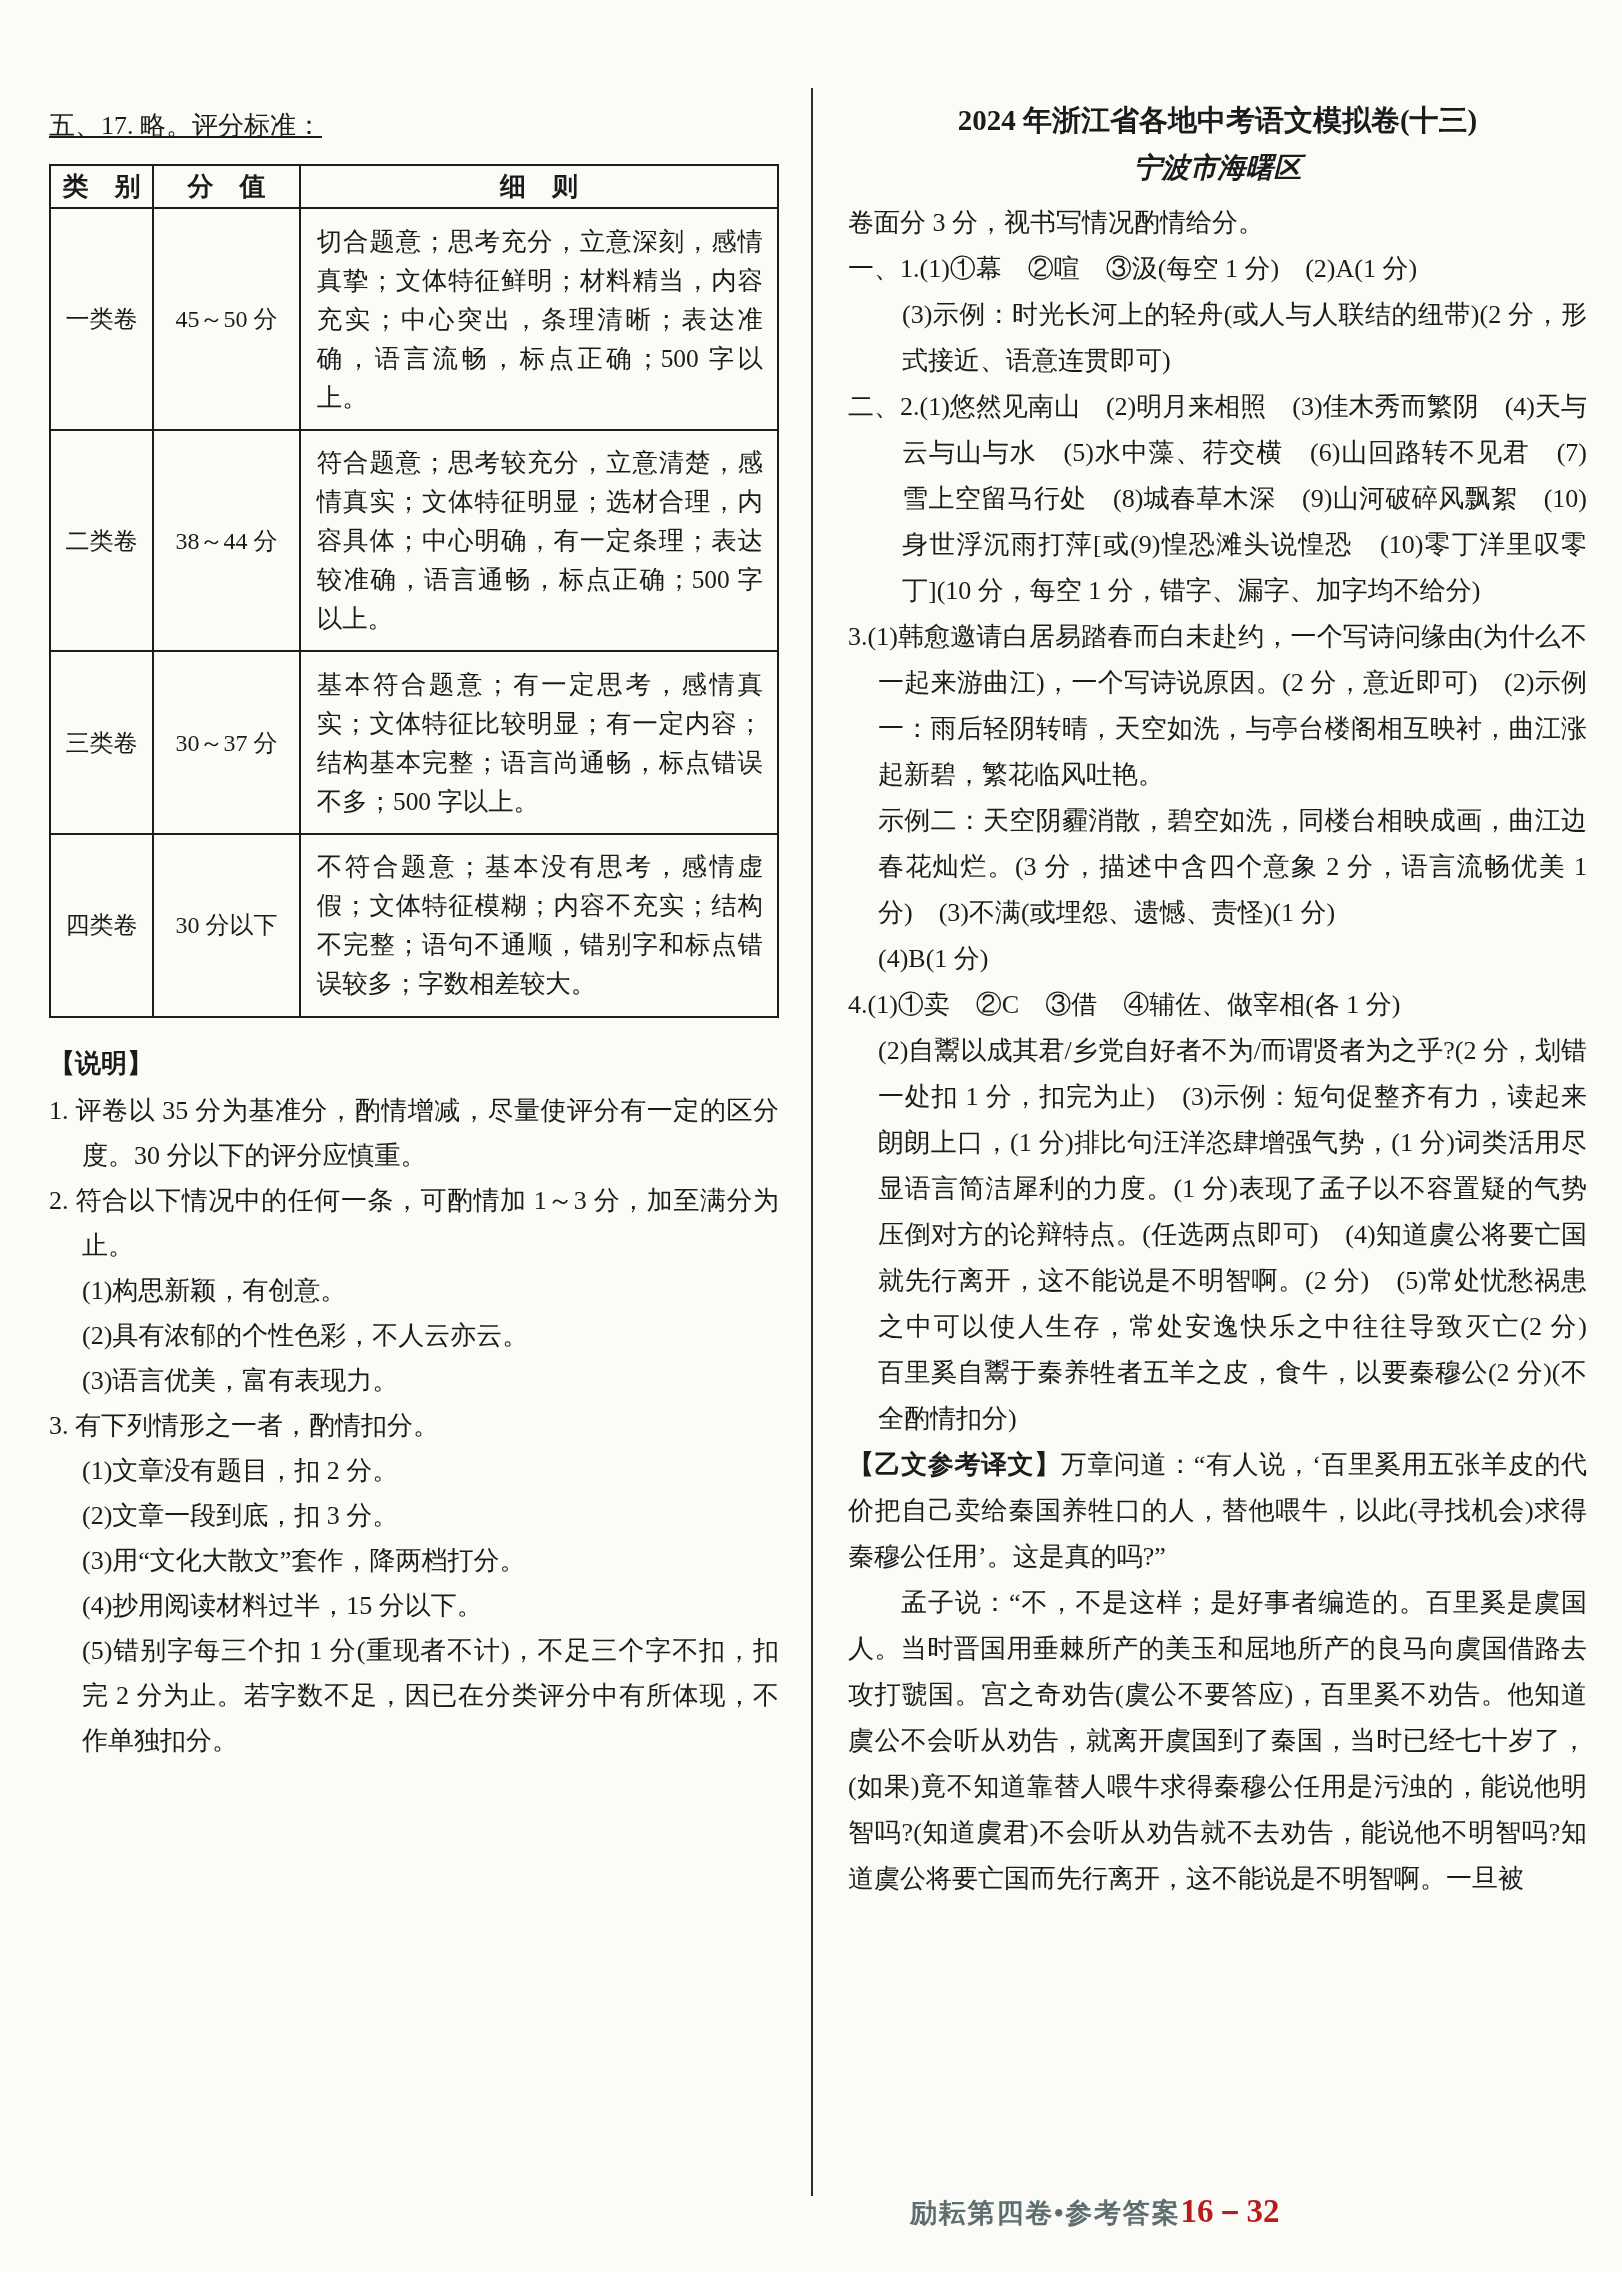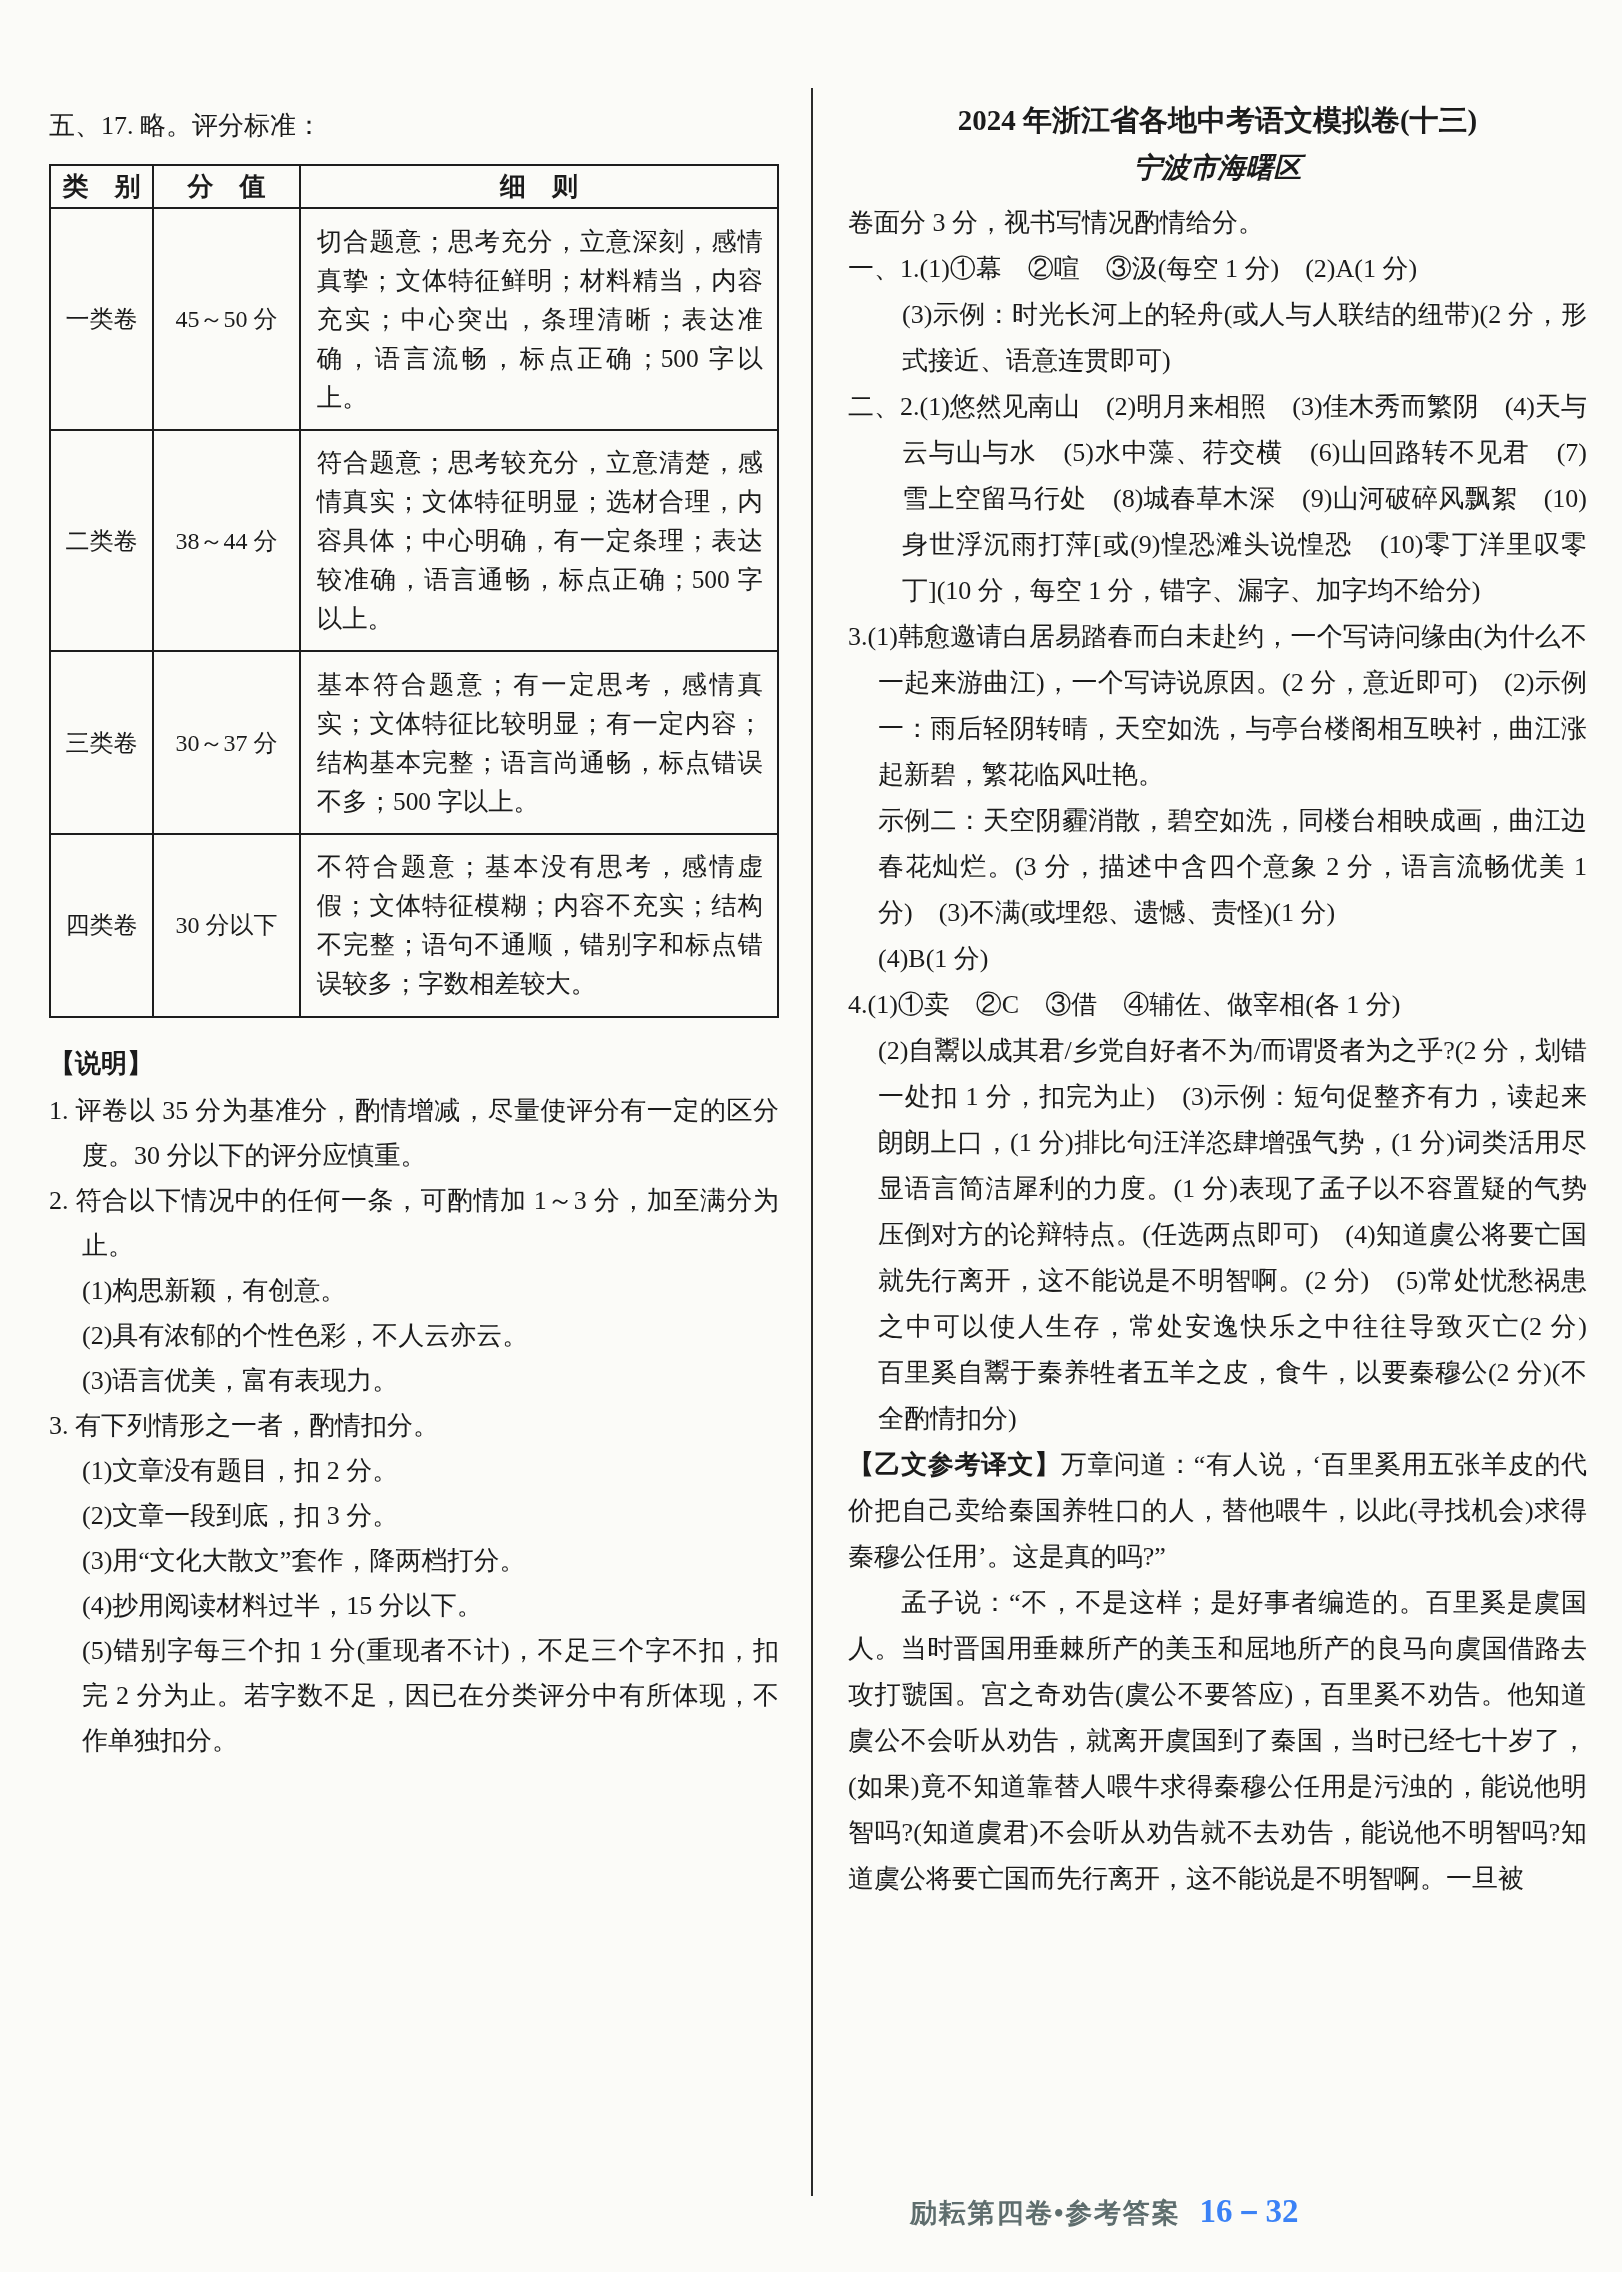--- a/index.html
+++ b/index.html
@@ -20,21 +20,21 @@
   .col-left  { width: 730px; flex: none; }
   .col-right { width: 739px; flex: none; margin-left: 69px; }
   .divider {
     position: absolute; left: 811px; top: 88px; bottom: 77px;
     width: 1.8px; background: #2b2b2b;
   }
   p { margin: 0; }
   .body-text { font-size: 26px; line-height: 46px; text-align: justify; }
 
   
-  .section-heading { font-size: 26px; line-height: 49px; margin-top: 5.3px; }
+  .section-heading { font-size: 26px; line-height: 49px; margin-top: 5.3px; text-decoration: underline; }
   table.grading-table {
     border-collapse: collapse; width: 100%;
     margin: 14px 0 21px 0;
   }
   table.grading-table th, table.grading-table td { border: 2.2px solid #1d1d1d; }
   table.grading-table th {
     font-size: 26px; font-weight: 700; padding: 3px 0; text-align: center;
   }
   td.cell-cat, td.cell-score {
     font-size: 24px; text-align: center; vertical-align: middle;
@@ -66,21 +66,21 @@
   .first-indent { text-indent: 53px; }
   .bold-inline { font-weight: 700; }
 
   
   .footer {
     position: absolute; top: 2189px; left: 910px;
     display: flex; align-items: baseline;
     color: #5e6d6d;
   }
   .footer-label { font-size: 27px; font-weight: 600; letter-spacing: 1.8px; }
-  .footer-page  { font-size: 33px; font-weight: 700; color: #3b82f6; margin-left: 19px; }
+  .footer-page  { font-size: 33px; font-weight: 700; color: #b91c1c; }
 </style>
 </head>
 <body>
 
 <div class="page">
   <div class="divider"></div>
 
   <div class="columns">
 
     <div class="col-left">

